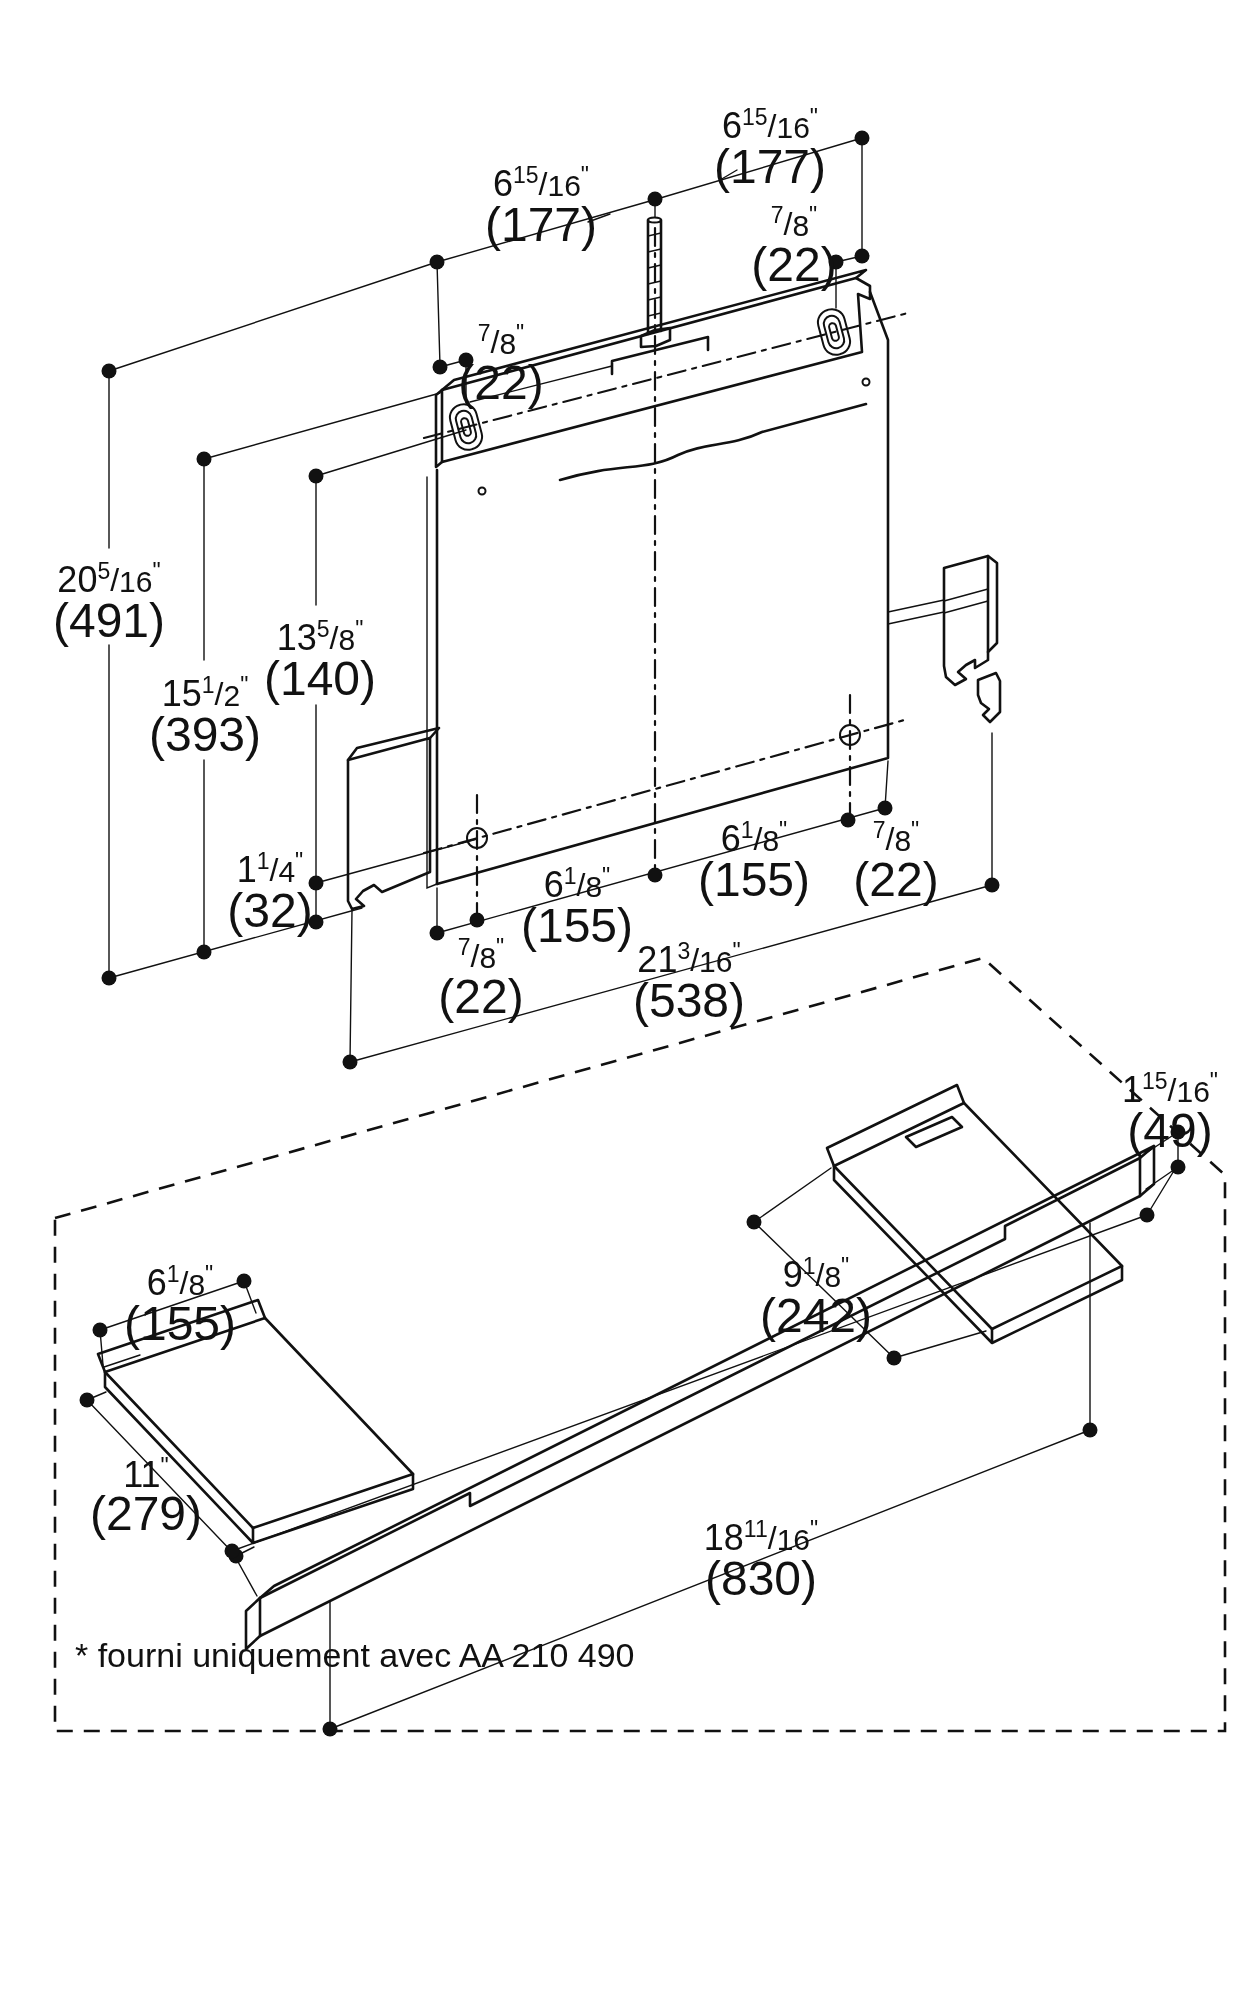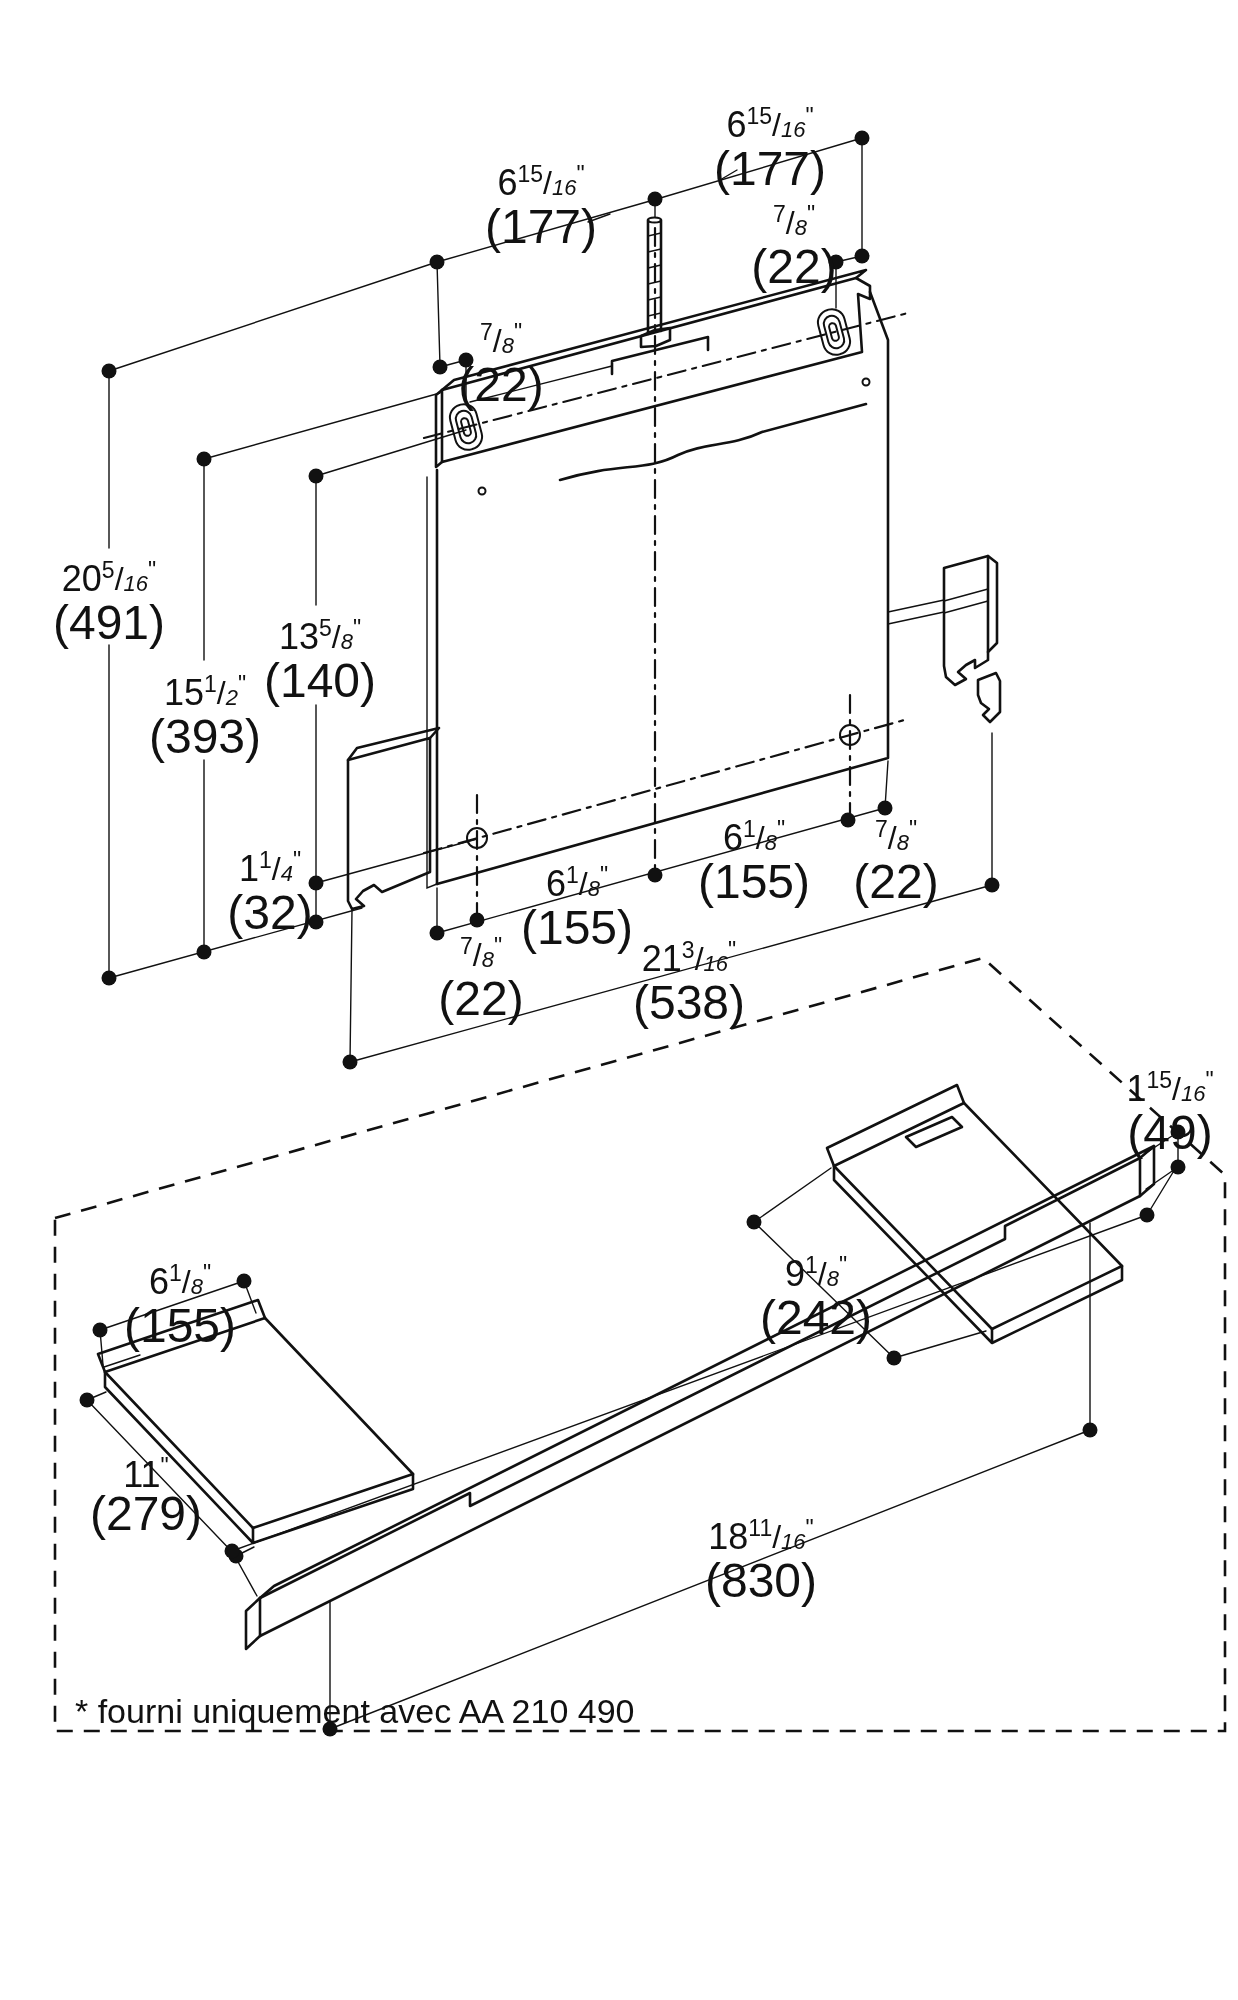--- a/index.html
+++ b/index.html
@@ -11,21 +11,21 @@
   .dashdot{fill:none;stroke:#111;stroke-width:2.2;stroke-dasharray:18 7 4 7;stroke-linecap:round;}
   .boxdash{fill:none;stroke:#111;stroke-width:2.6;stroke-dasharray:16 11;}
   .dot{fill:#111;stroke:none;}
   .hole{fill:none;stroke:#111;stroke-width:2;}
   #label-layer{position:absolute;left:0;top:0;width:100%;height:100%;}
   .dim{position:absolute;transform:translate(-50%,-50%);text-align:center;white-space:nowrap;}
   .dim .row{line-height:39px;font-size:36px;}
   .dim .w{font-size:36px;}
   .dim .n{font-size:23px;vertical-align:13px;}
   .dim .sl{font-size:32px;vertical-align:1px;}
-  .dim .d{font-size:22px;font-style:italic;}
+  .dim .d{font-size:30px;}
   .dim .u{font-size:23px;vertical-align:13px;}
   .dim .mm{font-size:48px;}
   .footnote{position:absolute;font-size:34px;white-space:nowrap;}
 </style>
 </head>
 <body>
 
 <div id="stage">
 
   <svg id="drawing" width="1238" height="2000" viewBox="0 0 1238 2000" xmlns="http://www.w3.org/2000/svg">
@@ -262,14 +262,14 @@
       <div class="dim" style="left: 1170px; top: 1106px;">
         <div class="row"><span class="w">1</span><span class="n">15</span><span class="sl">/</span><span class="d">16</span><span class="u">"</span></div>
         <div class="row mm">(49)</div>
       </div>
       <div class="dim" style="left: 761px; top: 1554px;">
         <div class="row"><span class="w">18</span><span class="n">11</span><span class="sl">/</span><span class="d">16</span><span class="u">"</span></div>
         <div class="row mm">(830)</div>
       </div>
     </div>
 
-  <div class="footnote" style="left:75px;top:1692px">* fourni uniquement avec AA 210 490</div>
+  <div class="footnote" style="left:75px;top:1636px">* fourni uniquement avec AA 210 490</div>
 </div>
 
 </body></html>

